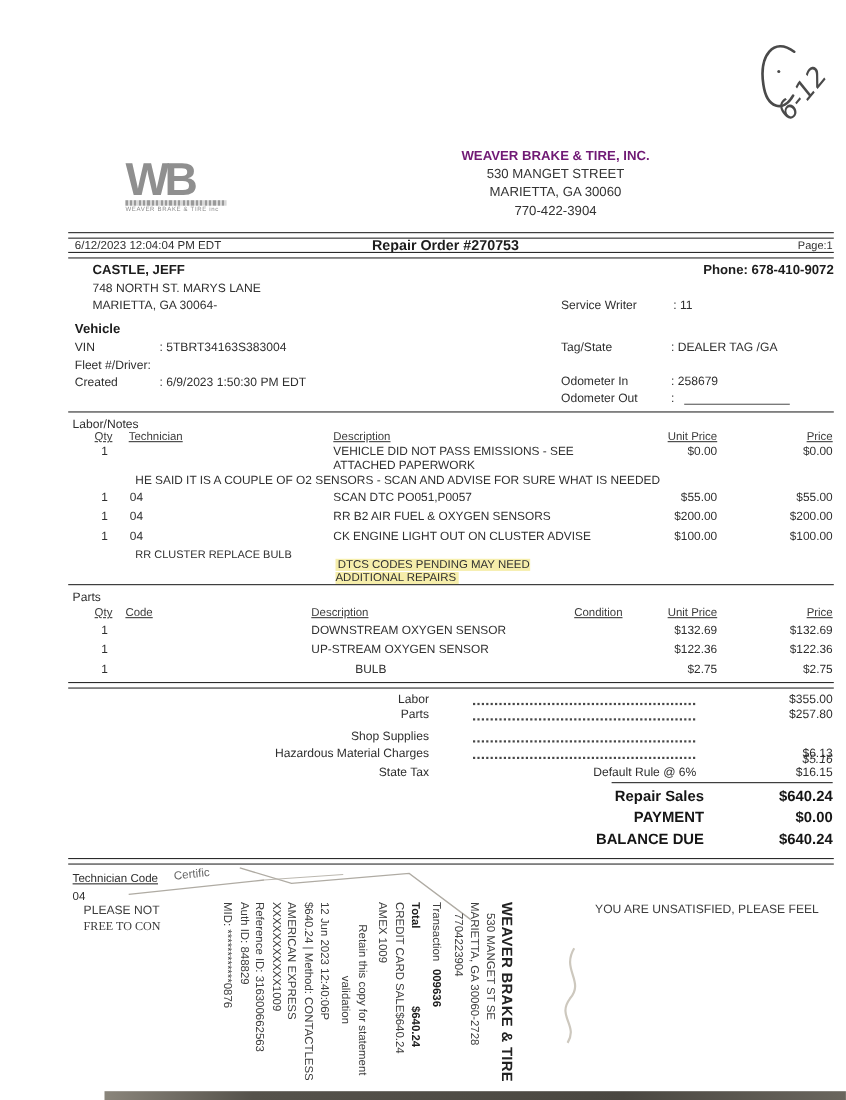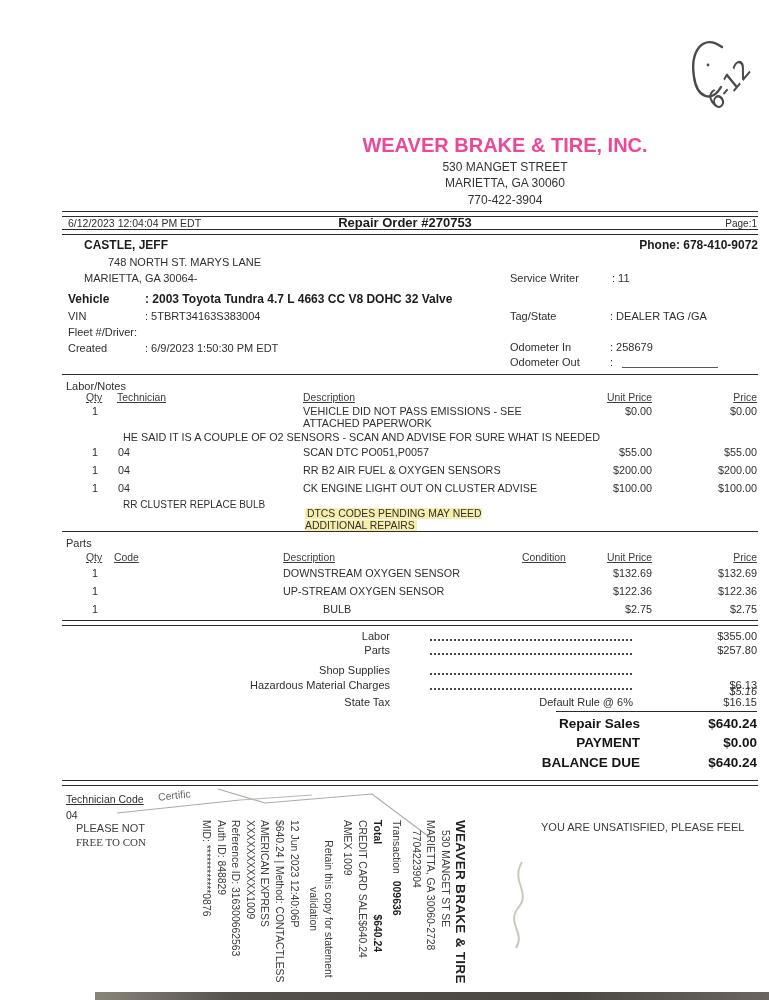--- a/index.html
+++ b/index.html
@@ -11,21 +11,21 @@
   .underl{text-decoration:underline;}
   .rule{position:absolute;left:62px;width:696px;}
   .double-rule{height:4px;border-top:1.6px solid #2b2b2b;border-bottom:1.2px solid #2b2b2b;}
   .single-rule{border-top:1.8px solid #2b2b2b;}
   
   .logo-wb{font-size:42px;font-weight:bold;color:#8f8f8f;letter-spacing:-4px;line-height:34px;font-family:"Liberation Sans",sans-serif;}
   .logo-bar{width:92px;height:5px;margin-top:2px;background:repeating-linear-gradient(90deg,#9a9a9a 0 2px,#d8d8d8 2px 4px);}
   .logo-tag{font-size:5.5px;color:#8a8a8a;letter-spacing:.6px;margin-top:1px;}
   
   .company{left:300px;top:134px;width:410px;text-align:center;}
-  .company .name{font-size:20px;font-weight:bold;color:#ec4899;}
+  .company .name{font-size:12px;font-weight:bold;color:#701a75;}
   .company .line{font-size:12px;color:#333;margin-top:2.5px;}
   
   .lqty{position:absolute;left:92px;width:14px;font-size:10.8px;}
   .ltech{position:absolute;left:118px;width:40px;font-size:10.8px;}
   .ldesc{position:absolute;left:303px;width:262px;font-size:10.8px;line-height:12px;}
   .lunit{position:absolute;left:560px;width:92px;text-align:right;font-size:10.8px;}
   .lprice{position:absolute;left:666px;width:91px;text-align:right;font-size:10.8px;}
   .pdesc{position:absolute;left:283px;width:240px;font-size:10.8px;}
   .hdr{font-size:10.4px;color:#3d3d3d;text-decoration:underline;}
   
@@ -53,43 +53,47 @@
 <body>
 
 <div class="page">
 
   <svg class="abs" style="left:600px;top:25px;" width="169" height="120">
     <path d="M 122,22 C 103,8 90,26 94,52 C 97,73 112,78 121,62" stroke="#4a4a4a" stroke-width="2.4" fill="none" stroke-linecap="round"></path>
     <circle cx="108" cy="40" r="1.4" fill="#4a4a4a"></circle>
     <text x="118" y="86" transform="rotate(-50 118 86)" font-size="24" font-style="italic" fill="#4a4a4a" font-family="DejaVu Sans, sans-serif">6-12</text>
   </svg>
 
+  <div class="abs" style="left:114px;top:146px;">
+    <div class="logo-wb">WB</div>
+    <div class="logo-bar"></div>
+    <div class="logo-tag">WEAVER BRAKE &amp; TIRE inc</div>
+  </div>
 
   <div class="abs company">
     <div class="name">WEAVER BRAKE &amp; TIRE, INC.</div>
     <div class="line">530 MANGET STREET</div>
     <div class="line">MARIETTA, GA 30060</div>
     <div class="line">770-422-3904</div>
   </div>
 
   <div class="rule double-rule" style="top:211px;"></div>
   <div class="abs sm" style="left:68px;top:217px;">6/12/2023 12:04:04 PM EDT</div>
   <div class="abs b" style="left:280px;top:215px;width:250px;text-align:center;font-size:13px;">Repair Order #270753</div>
   <div class="abs" style="left:688px;top:218px;width:69px;text-align:right;font-size:10px;">Page:1</div>
   <div class="rule double-rule" style="top:229px;"></div>
 
   <div class="abs b" style="left:84px;top:238px;font-size:12px;">CASTLE, JEFF</div>
   <div class="abs b" style="left:540px;top:238px;width:218px;text-align:right;font-size:12px;">Phone: 678-410-9072</div>
-  <div class="abs" style="left:84px;top:256px;font-size:11px;margin-left:24px;">748 NORTH ST. MARYS LANE</div>
+  <div class="abs" style="left:84px;top:256px;font-size:11px;">748 NORTH ST. MARYS LANE</div>
   <div class="abs" style="left:84px;top:272px;font-size:11px;">MARIETTA, GA 30064-</div>
   <div class="abs" style="left:510px;top:272px;font-size:11px;">Service Writer</div>
   <div class="abs" style="left:612px;top:272px;font-size:11px;">: 11</div>
 
   <div class="abs b" style="left:68px;top:292px;font-size:12px;">Vehicle</div>
-  <div class="abs b" style="left:145px;top:292px;font-size:12px;">: 2003 Toyota Tundra 4.7 L 4663 CC V8 DOHC 32 Valve</div>
   <div class="abs" style="left:68px;top:310px;font-size:11px;">VIN</div>
   <div class="abs" style="left:145px;top:310px;font-size:11px;">: 5TBRT34163S383004</div>
   <div class="abs" style="left:510px;top:310px;font-size:11px;">Tag/State</div>
   <div class="abs" style="left:610px;top:310px;font-size:11px;">: DEALER TAG /GA</div>
   <div class="abs" style="left:68px;top:326px;font-size:11px;">Fleet #/Driver:</div>
   <div class="abs" style="left:68px;top:342px;font-size:11px;">Created</div>
   <div class="abs" style="left:145px;top:342px;font-size:11px;">: 6/9/2023 1:50:30 PM EDT</div>
   <div class="abs" style="left:510px;top:341px;font-size:11px;">Odometer In</div>
   <div class="abs" style="left:610px;top:341px;font-size:11px;">: 258679</div>
   <div class="abs" style="left:510px;top:356px;font-size:11px;">Odometer Out</div>

